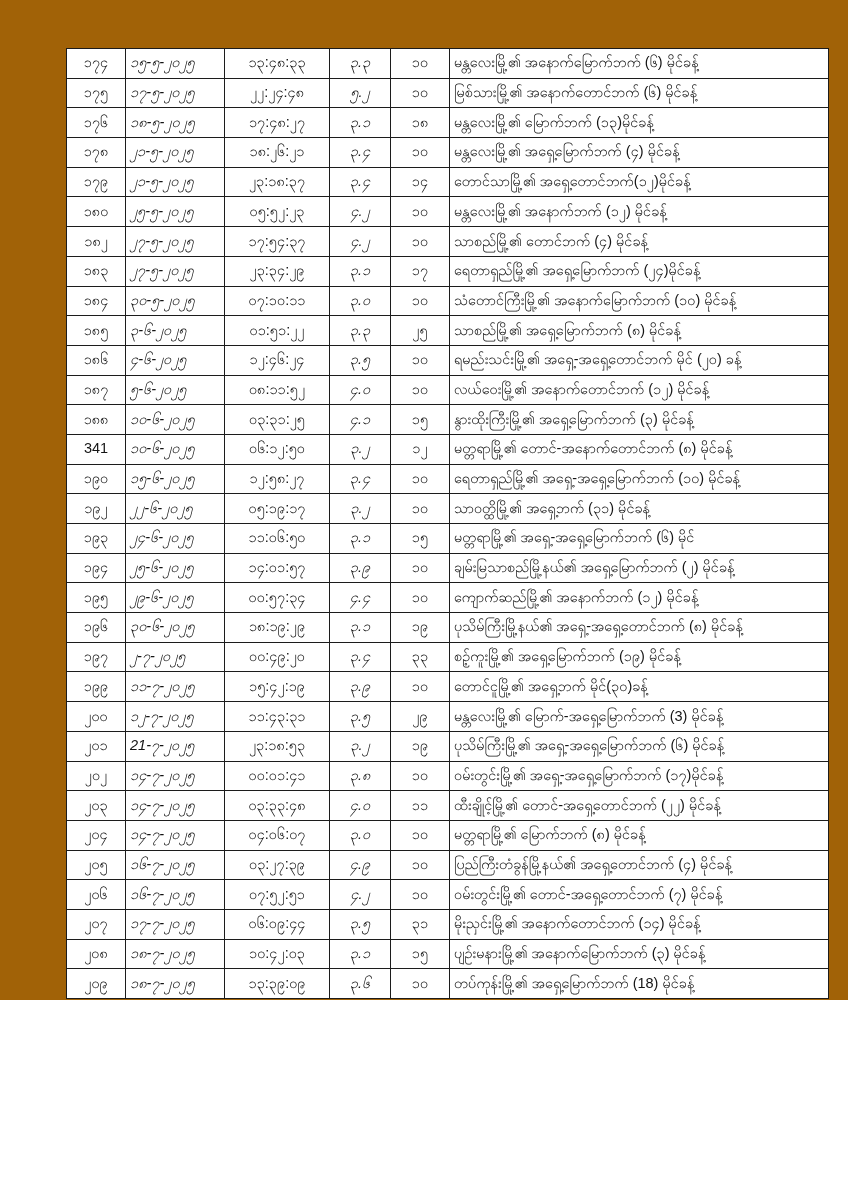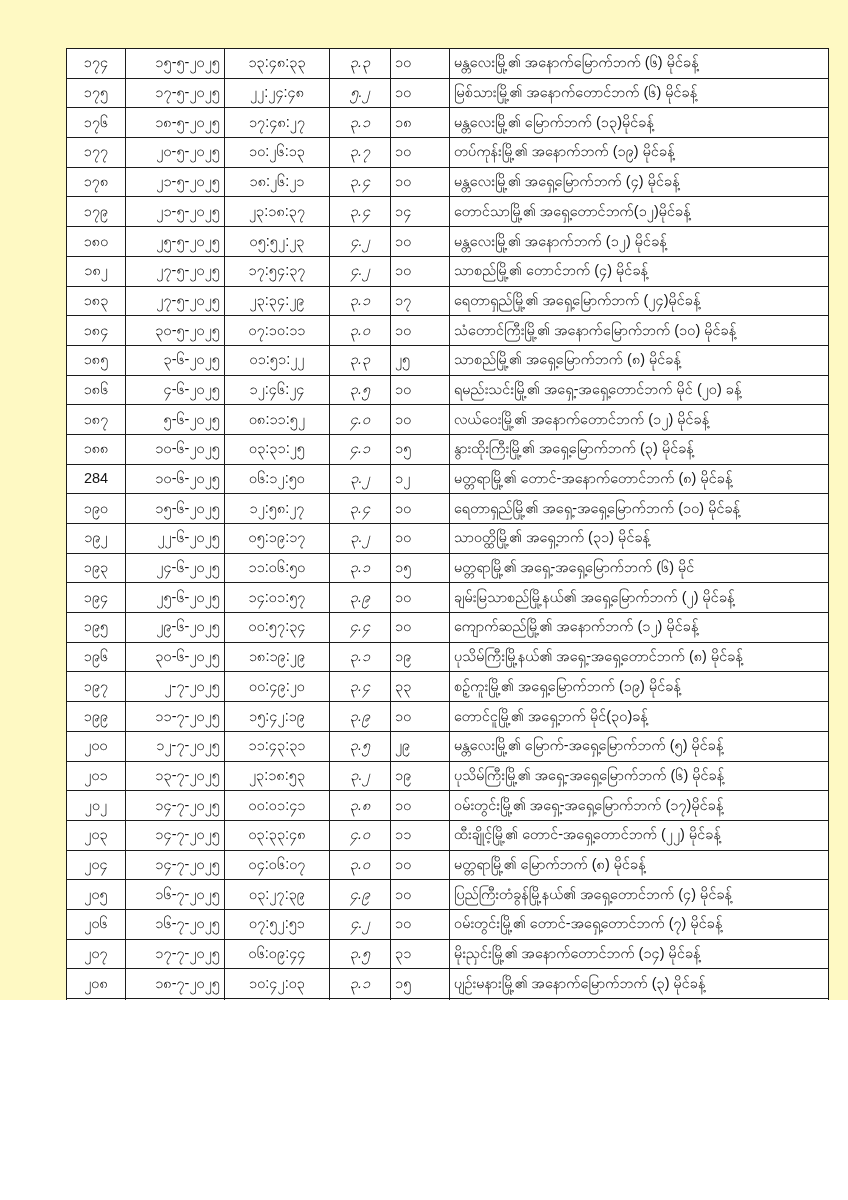--- a/index.html
+++ b/index.html
@@ -4,21 +4,21 @@
 <style>
   html, body {
     margin: 0;
     padding: 0;
     background: #ffffff;
   }
   .page {
     position: relative;
     width: 848px;
     height: 1000px;
-    background: #fef9c3;
+    background: #a16207;
     font-family: "Liberation Sans", sans-serif;
     color: #141414;
   }
   table.quake-table {
     position: absolute;
     left: 66px;
     top: 48px;
     width: 734px;
     border-collapse: collapse;
     table-layout: fixed;
@@ -29,24 +29,24 @@
     padding: 0 4px;
     font-size: 14.5px;
     line-height: 1.1;
     color: #141414;
     overflow: hidden;
     white-space: nowrap;
     vertical-align: middle;
     background: #ffffff;
   }
   td.c-no       { width: 50px;  text-align: center; }
-  td.c-date     { width: 90px;  text-align: right; }
+  td.c-date     { width: 90px;  text-align: left; font-style: italic; }
   td.c-time     { width: 96px;  text-align: center; }
   td.c-mag      { width: 52px;  text-align: center; font-style: italic; }
-  td.c-depth    { width: 50px;  }
+  td.c-depth    { width: 50px;  text-align: center; }
   td.c-location { width: 370px; text-align: left; padding-left: 7px; }
 </style>
 </head>
 <body>
 
 <div class="page">
   <table class="quake-table">
     <tbody>
         <tr>
     <td class="c-no">၁၇၄</td>
@@ -66,28 +66,20 @@
   </tr>
         <tr>
     <td class="c-no">၁၇၆</td>
     <td class="c-date">၁၈-၅-၂၀၂၅</td>
     <td class="c-time">၁၇:၄၈:၂၇</td>
     <td class="c-mag">၃.၁</td>
     <td class="c-depth">၁၈</td>
     <td class="c-location">မန္တလေးမြို့၏ မြောက်ဘက် (၁၃)မိုင်ခန့်</td>
   </tr>
         <tr>
-    <td class="c-no">၁၇၇</td>
-    <td class="c-date">၂၀-၅-၂၀၂၅</td>
-    <td class="c-time">၁၀:၂၆:၁၃</td>
-    <td class="c-mag">၃.၇</td>
-    <td class="c-depth">၁၀</td>
-    <td class="c-location">တပ်ကုန်းမြို့၏ အနောက်ဘက် (၁၉) မိုင်ခန့်</td>
-  </tr>
-        <tr>
     <td class="c-no">၁၇၈</td>
     <td class="c-date">၂၁-၅-၂၀၂၅</td>
     <td class="c-time">၁၈:၂၆:၂၁</td>
     <td class="c-mag">၃.၄</td>
     <td class="c-depth">၁၀</td>
     <td class="c-location">မန္တလေးမြို့၏ အရှေ့မြောက်ဘက် (၄) မိုင်ခန့်</td>
   </tr>
         <tr>
     <td class="c-no">၁၇၉</td>
     <td class="c-date">၂၁-၅-၂၀၂၅</td>
@@ -154,21 +146,21 @@
   </tr>
         <tr>
     <td class="c-no">၁၈၈</td>
     <td class="c-date">၁၀-၆-၂၀၂၅</td>
     <td class="c-time">၀၃:၃၁:၂၅</td>
     <td class="c-mag">၄.၁</td>
     <td class="c-depth">၁၅</td>
     <td class="c-location">နွားထိုးကြီးမြို့၏ အရှေ့မြောက်ဘက် (၃) မိုင်ခန့်</td>
   </tr>
         <tr>
-    <td class="c-no">284</td>
+    <td class="c-no">341</td>
     <td class="c-date">၁၀-၆-၂၀၂၅</td>
     <td class="c-time">၀၆:၁၂:၅၀</td>
     <td class="c-mag">၃.၂</td>
     <td class="c-depth">၁၂</td>
     <td class="c-location">မတ္တရာမြို့၏ တောင်-အနောက်တောင်ဘက် (၈) မိုင်ခန့်</td>
   </tr>
         <tr>
     <td class="c-no">၁၉၀</td>
     <td class="c-date">၁၅-၆-၂၀၂၅</td>
     <td class="c-time">၁၂:၅၈:၂၇</td>
@@ -231,25 +223,25 @@
     <td class="c-mag">၃.၉</td>
     <td class="c-depth">၁၀</td>
     <td class="c-location">တောင်ငူမြို့၏ အရှေ့ဘက် မိုင်(၃၀)ခန့်</td>
   </tr>
         <tr>
     <td class="c-no">၂၀၀</td>
     <td class="c-date">၁၂-၇-၂၀၂၅</td>
     <td class="c-time">၁၁:၄၃:၃၁</td>
     <td class="c-mag">၃.၅</td>
     <td class="c-depth">၂၉</td>
-    <td class="c-location">မန္တလေးမြို့၏ မြောက်-အရှေ့မြောက်ဘက် (၅) မိုင်ခန့်</td>
+    <td class="c-location">မန္တလေးမြို့၏ မြောက်-အရှေ့မြောက်ဘက် (3) မိုင်ခန့်</td>
   </tr>
         <tr>
     <td class="c-no">၂၀၁</td>
-    <td class="c-date">၁၃-၇-၂၀၂၅</td>
+    <td class="c-date">21-၇-၂၀၂၅</td>
     <td class="c-time">၂၃:၁၈:၅၃</td>
     <td class="c-mag">၃.၂</td>
     <td class="c-depth">၁၉</td>
     <td class="c-location">ပုသိမ်ကြီးမြို့၏ အရှေ့-အရှေ့မြောက်ဘက် (၆) မိုင်ခန့်</td>
   </tr>
         <tr>
     <td class="c-no">၂၀၂</td>
     <td class="c-date">၁၄-၇-၂၀၂၅</td>
     <td class="c-time">၀၀:၀၁:၄၁</td>
     <td class="c-mag">၃.၈</td>

